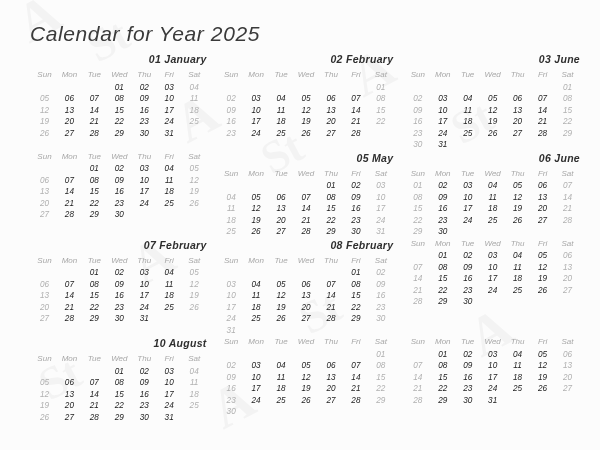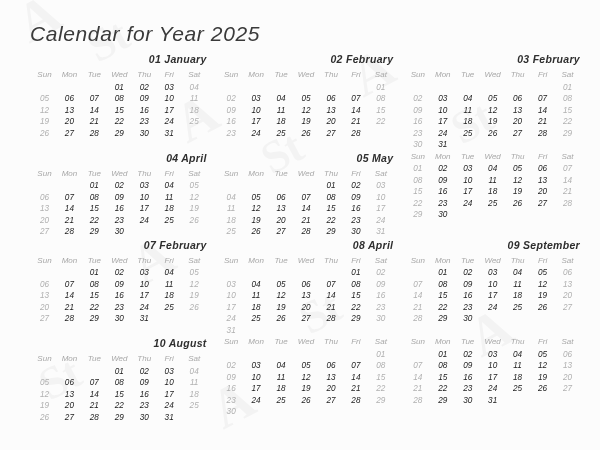--- a/index.html
+++ b/index.html
@@ -255,21 +255,21 @@
               <td class="dw">25</td>
               <td class="dw">26</td>
               <td class="dw">27</td>
               <td class="dw">28</td>
               <td class="empty"></td>
             </tr>
           </tbody>
         </table>
       </div>
       <div class="month-block">
-        <div class="month-title">03 February</div>
+        <div class="month-title">03 June</div>
         <table class="month-table">
           <thead>
             <tr>
               <th>Sun</th>
               <th>Mon</th>
               <th>Tue</th>
               <th>Wed</th>
               <th>Thu</th>
               <th>Fri</th>
               <th>Sat</th>
@@ -327,21 +327,20 @@
               <td class="empty"></td>
               <td class="empty"></td>
               <td class="empty"></td>
               <td class="empty"></td>
               <td class="empty"></td>
             </tr>
           </tbody>
         </table>
       </div>
       <div class="month-block">
-        <div class="month-title">04 April</div>
         <table class="month-table">
           <thead>
             <tr>
               <th>Sun</th>
               <th>Mon</th>
               <th>Tue</th>
               <th>Wed</th>
               <th>Thu</th>
               <th>Fri</th>
               <th>Sat</th>
@@ -453,20 +452,21 @@
               <td class="dw">27</td>
               <td class="dw">28</td>
               <td class="dw">29</td>
               <td class="dw">30</td>
               <td class="we">31</td>
             </tr>
           </tbody>
         </table>
       </div>
       <div class="month-block">
+        <div class="month-title">06 June</div>
         <table class="month-table">
           <thead>
             <tr>
               <th>Sun</th>
               <th>Mon</th>
               <th>Tue</th>
               <th>Wed</th>
               <th>Thu</th>
               <th>Fri</th>
               <th>Sat</th>
@@ -578,21 +578,21 @@
               <td class="dw">29</td>
               <td class="dw">30</td>
               <td class="dw">31</td>
               <td class="empty"></td>
               <td class="empty"></td>
             </tr>
           </tbody>
         </table>
       </div>
       <div class="month-block">
-        <div class="month-title">08 April</div>
+        <div class="month-title">08 February</div>
         <table class="month-table">
           <thead>
             <tr>
               <th>Sun</th>
               <th>Mon</th>
               <th>Tue</th>
               <th>Wed</th>
               <th>Thu</th>
               <th>Fri</th>
               <th>Sat</th>
@@ -650,21 +650,20 @@
               <td class="empty"></td>
               <td class="empty"></td>
               <td class="empty"></td>
               <td class="empty"></td>
               <td class="empty"></td>
             </tr>
           </tbody>
         </table>
       </div>
       <div class="month-block">
-        <div class="month-title">09 September</div>
         <table class="month-table">
           <thead>
             <tr>
               <th>Sun</th>
               <th>Mon</th>
               <th>Tue</th>
               <th>Wed</th>
               <th>Thu</th>
               <th>Fri</th>
               <th>Sat</th>

